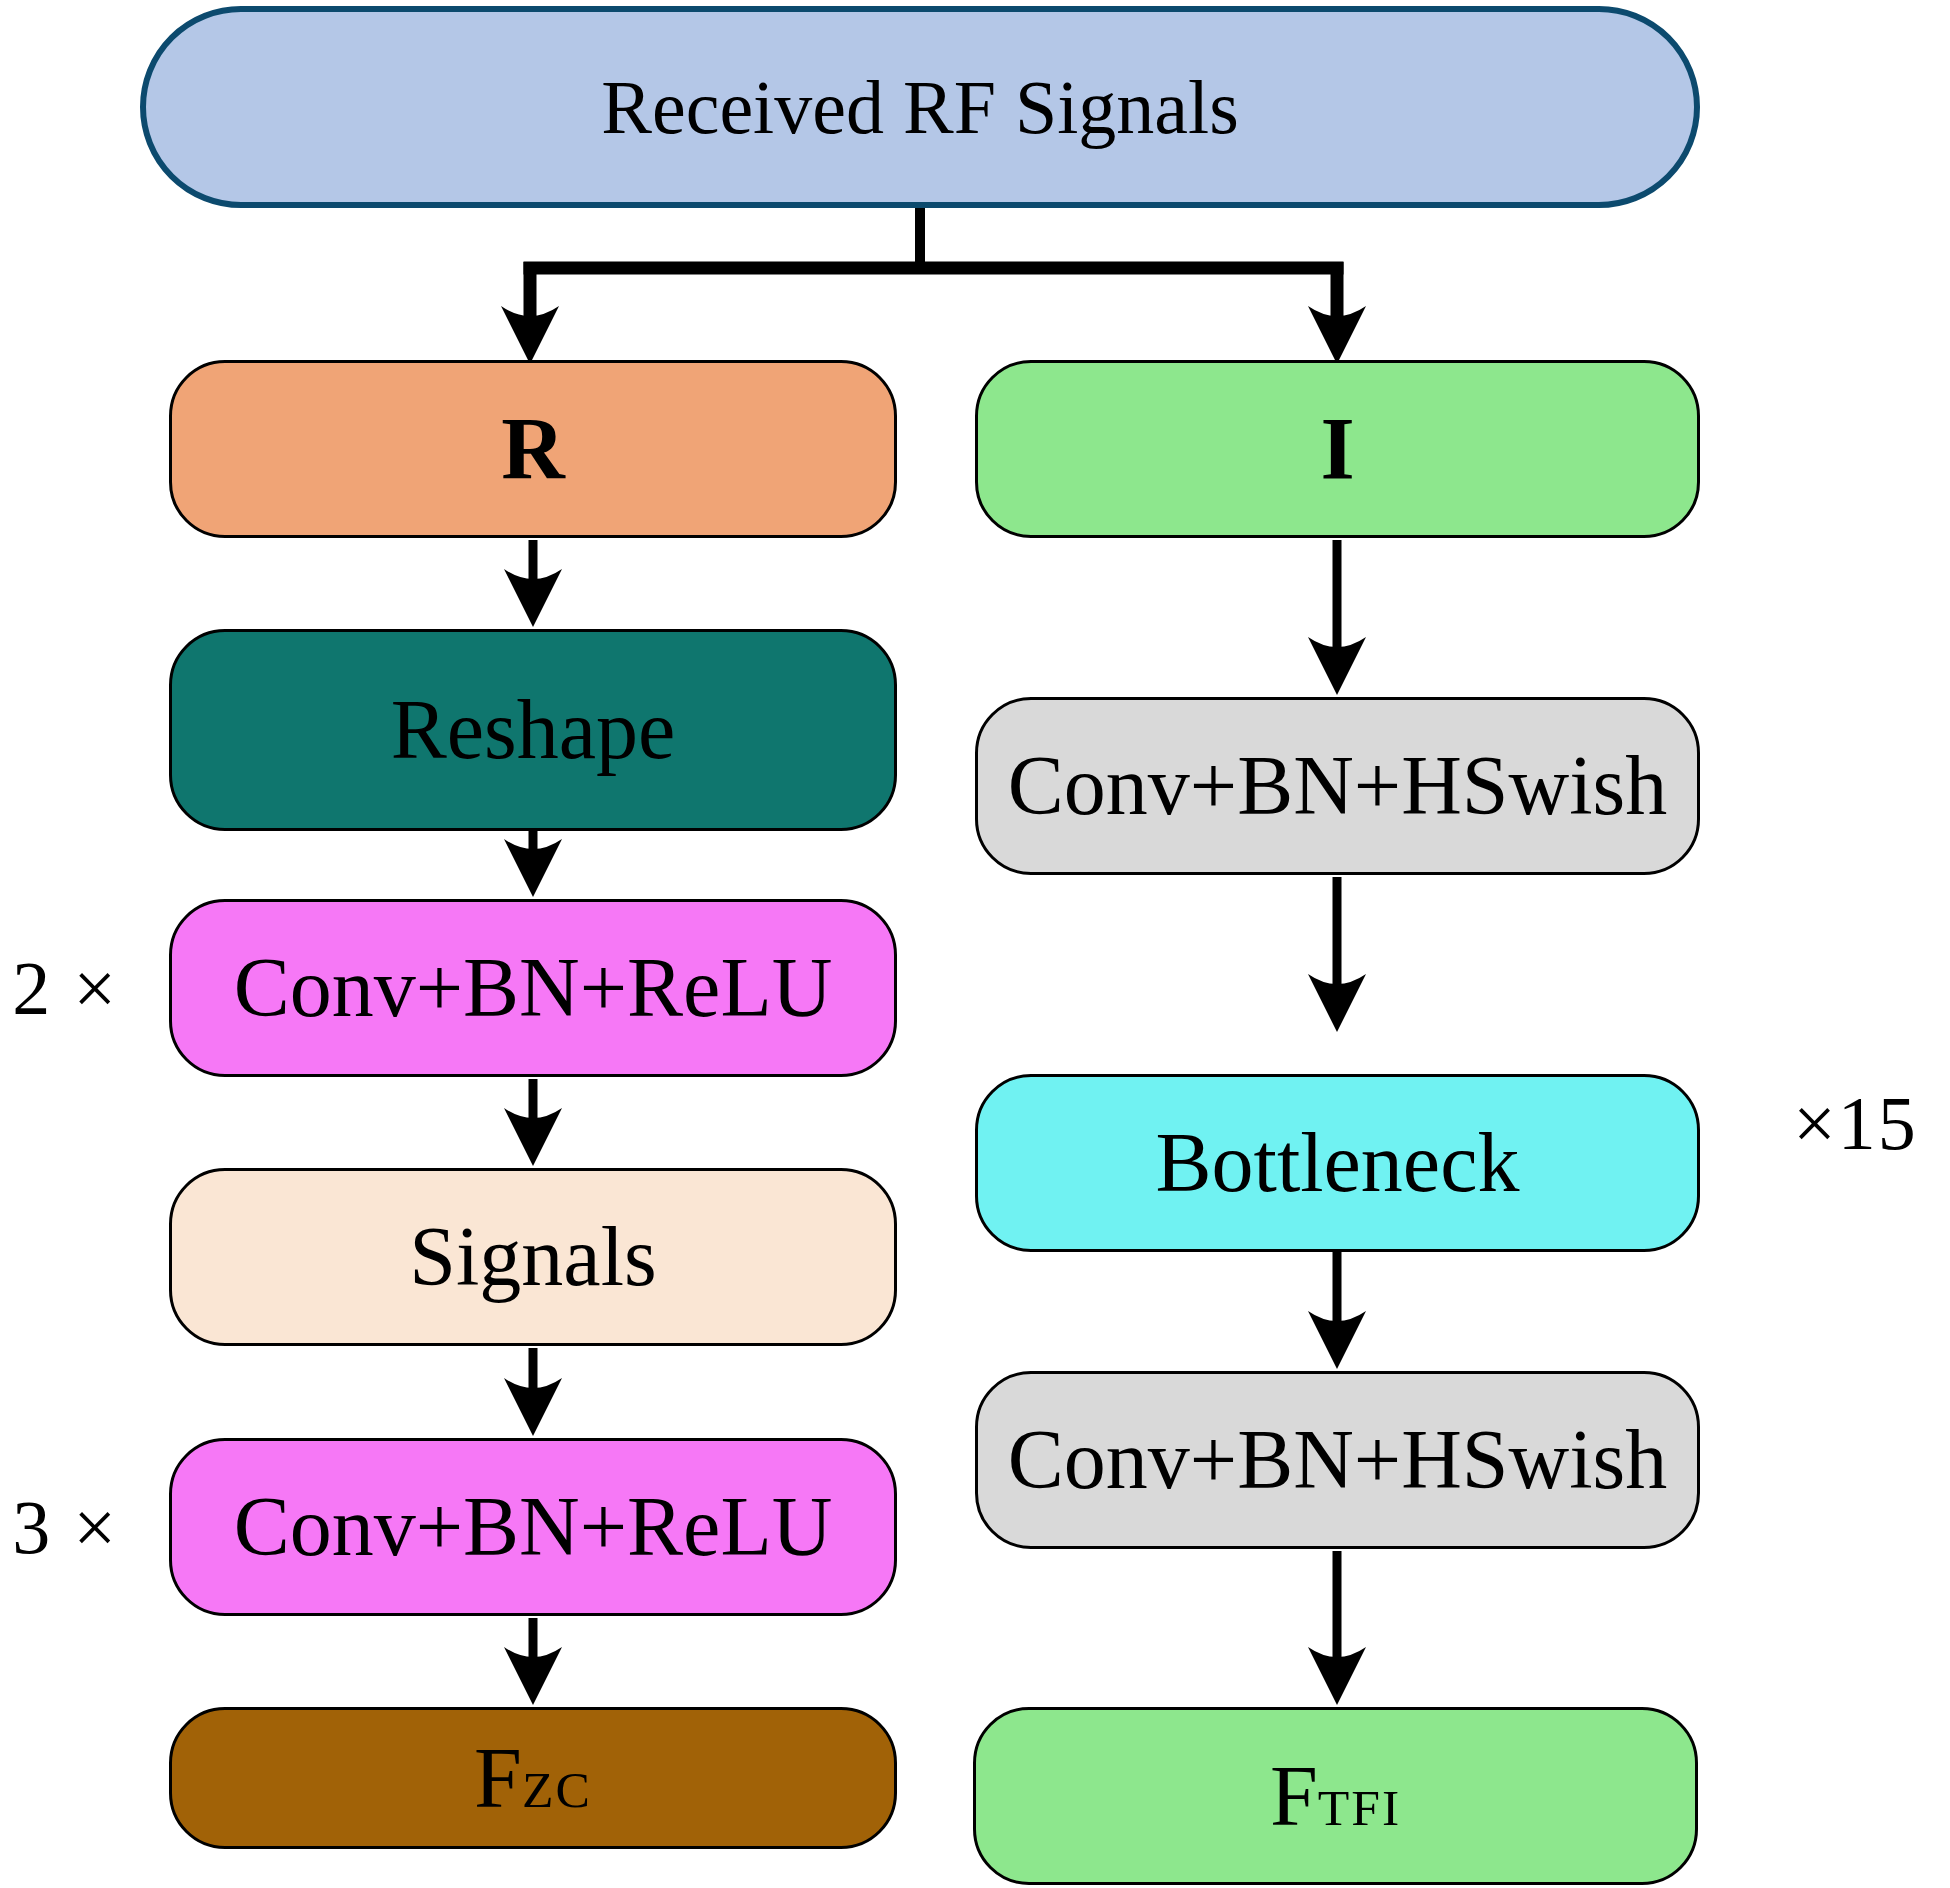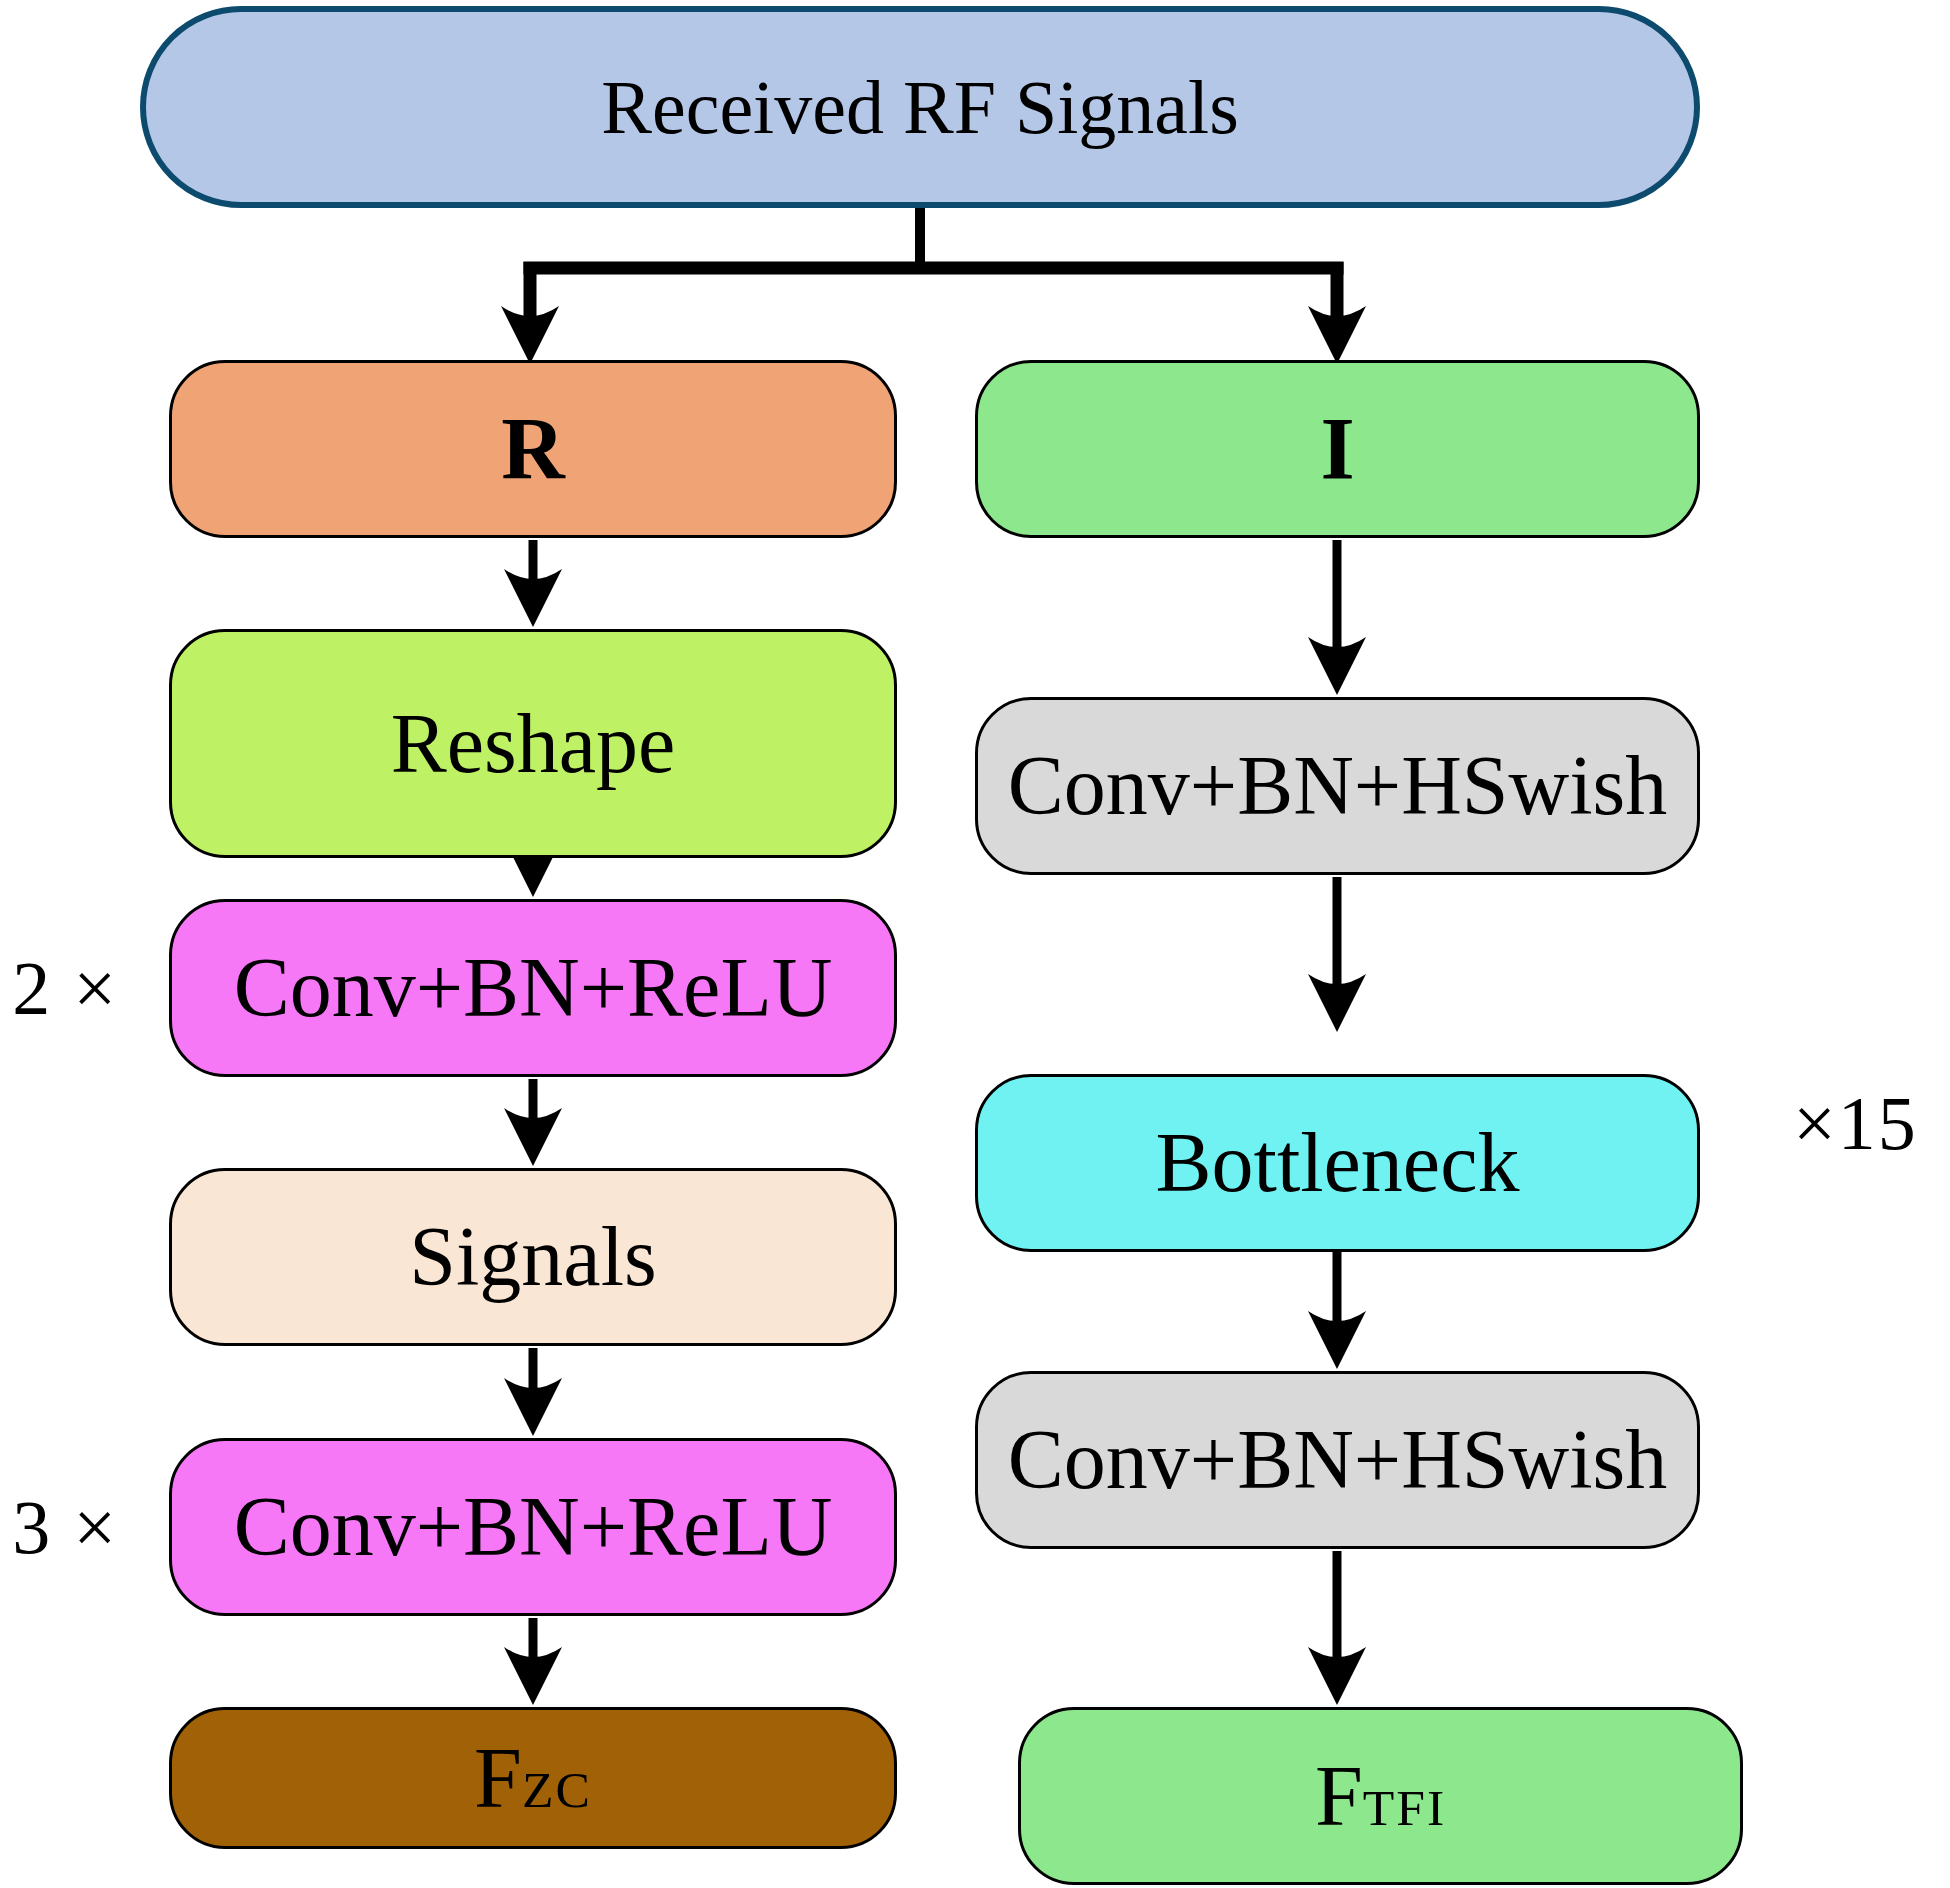--- a/index.html
+++ b/index.html
@@ -106,21 +106,21 @@
   </svg>
 
   <div class="node header" style="left: 140px; top: 6px; width: 1560px; height: 202px; background: rgb(180, 199, 231);">
     <span>Received RF Signals</span>
   </div>
 
   <div class="node letter" style="left: 169px; top: 360px; width: 728px; height: 178px; background: rgb(240, 164, 118);">
     <span>R</span>
   </div>
 
-  <div class="node" style="left: 169px; top: 629px; width: 728px; height: 229px; background: #bef264;">
+  <div class="node" style="left: 169px; top: 629px; width: 728px; height: 202px; background: #0f766e;">
     <span>Reshape</span>
   </div>
 
   <div class="node" style="left: 169px; top: 899px; width: 728px; height: 178px; background: rgb(246, 120, 246);">
     <span>Conv+BN+ReLU</span>
   </div>
 
   <div class="node" style="left: 169px; top: 1168px; width: 728px; height: 178px; background: rgb(250, 230, 212);">
     <span>Signals</span>
   </div>
@@ -144,21 +144,21 @@
   </div>
 
   <div class="node" style="left: 975px; top: 1034px; width: 725px; height: 178px; background: rgb(112, 242, 242); margin-top: 40px;">
     <span>Bottleneck</span>
   </div>
 
   <div class="node" style="left: 975px; top: 1371px; width: 725px; height: 178px; background: rgb(217, 217, 217);">
     <span>Conv+BN+HSwish</span>
   </div>
 
-  <div class="node" style="left: 1018px; top: 1707px; width: 725px; height: 178px; font-size: 86px; background: rgb(141, 231, 141);">
+  <div class="node" style="left: 973px; top: 1707px; width: 725px; height: 178px; font-size: 86px; background: rgb(141, 231, 141);">
     <span>
       <span>F</span><span class="f-sub">TFI</span>
     </span>
   </div>
 
   <div class="mult" style="left:14px; top:938px; width:104px; justify-content:flex-end;">
     <span>2 ×</span>
   </div>
 
   <div class="mult" style="left:14px; top:1477px; width:104px; justify-content:flex-end;">

